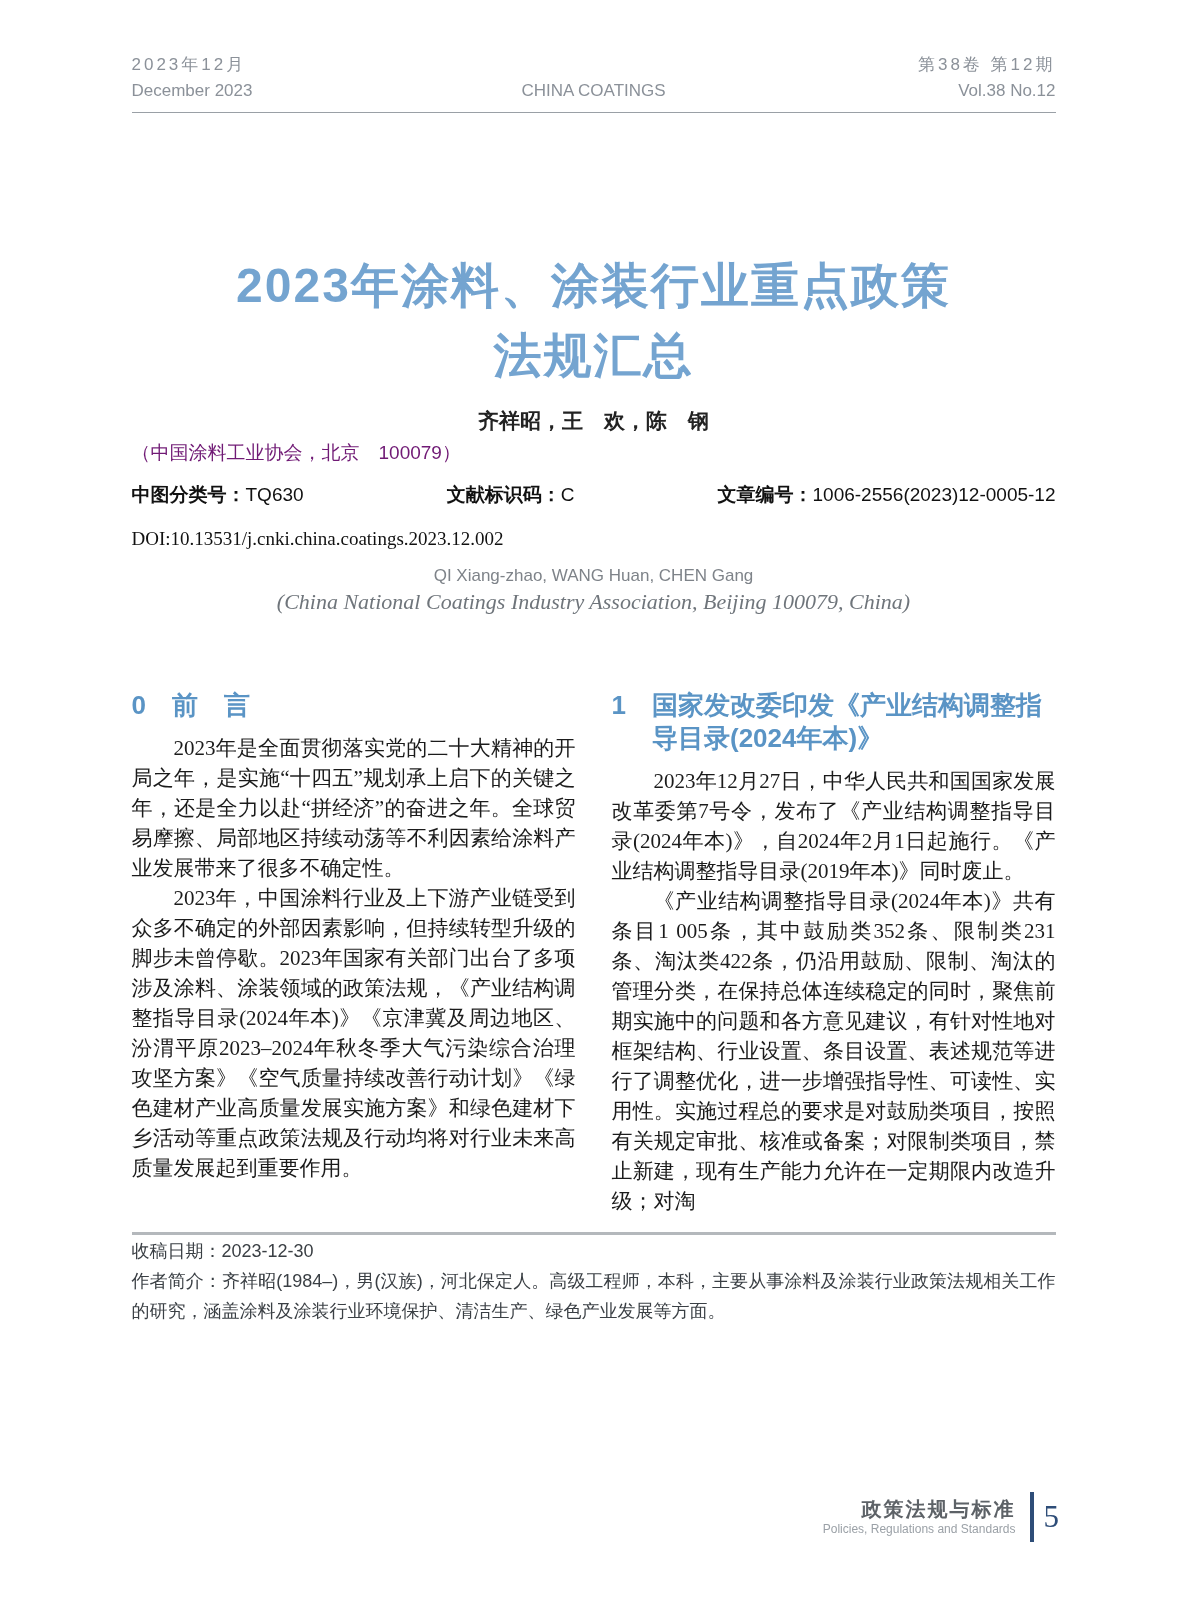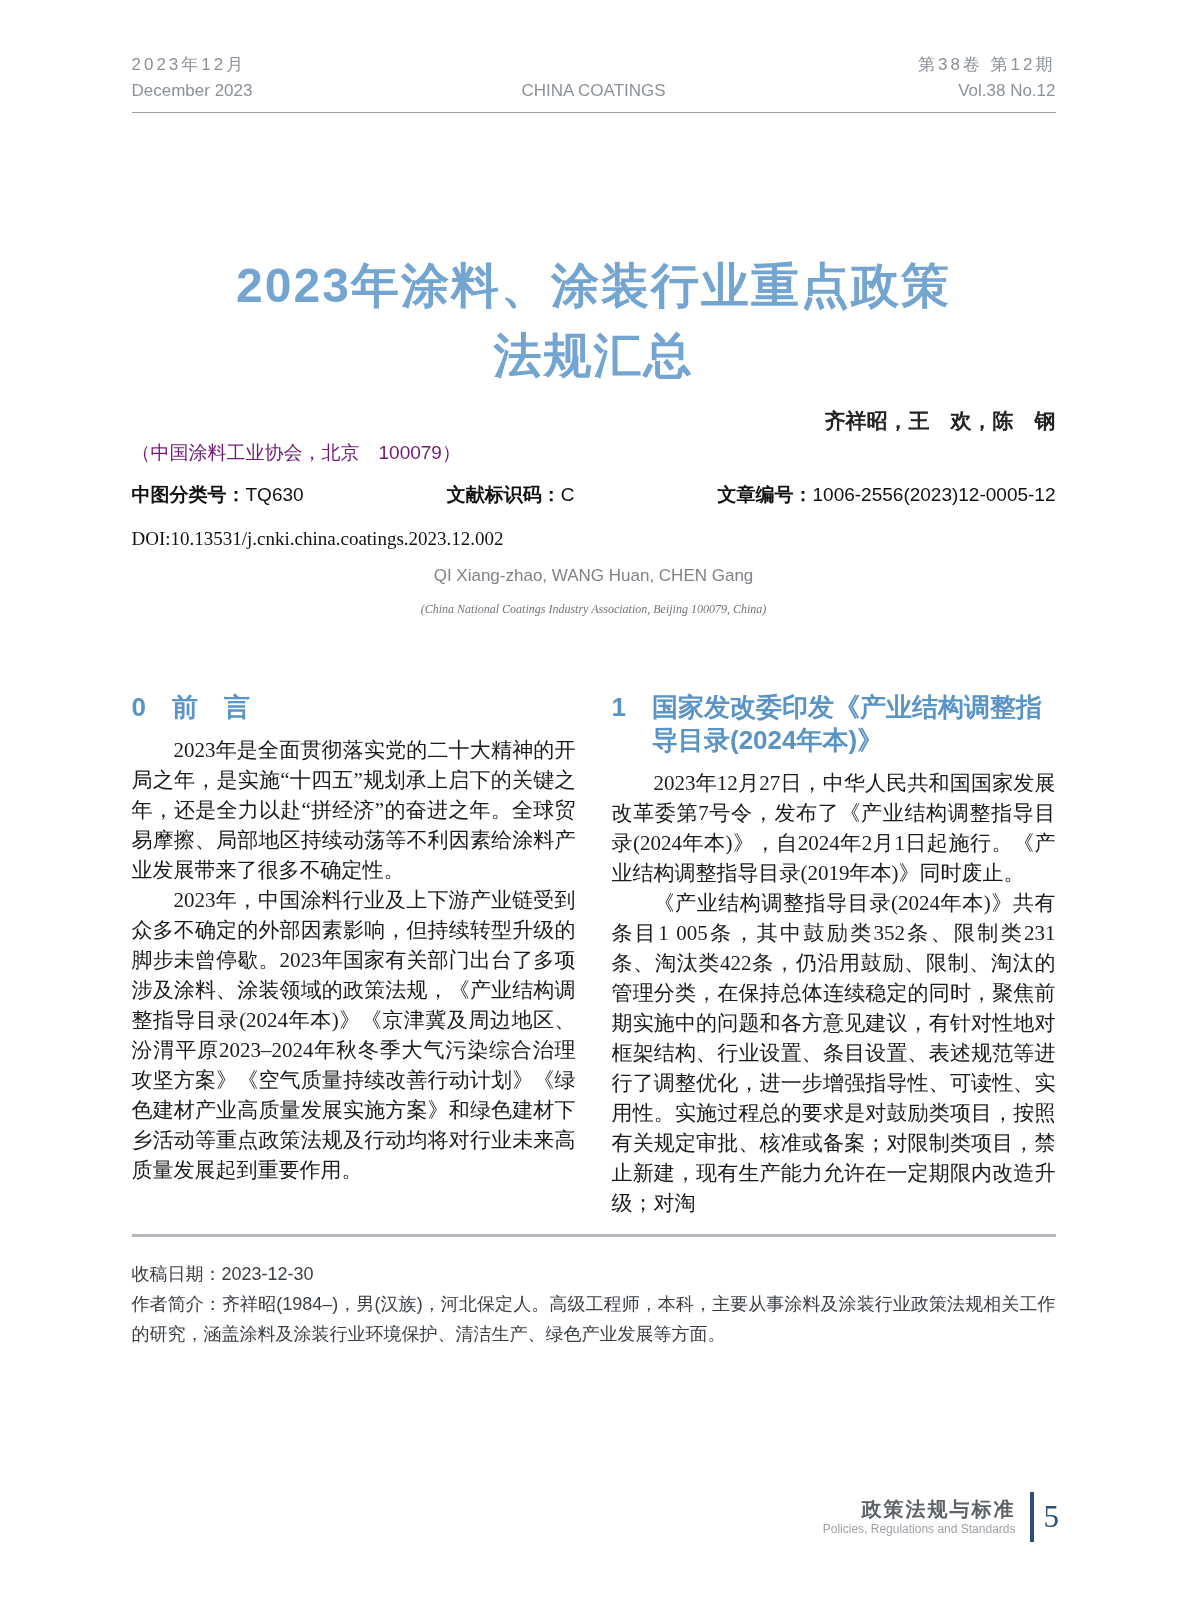--- a/index.html
+++ b/index.html
@@ -29,49 +29,49 @@
   .running-head .block{width:33%;}
   .running-head .block.center{text-align:center;}
   .running-head .block.right{text-align:right;}
   .sp{letter-spacing:8px;}
   .sp2{letter-spacing:3px;}
   
   .cn-title{
     margin-top:138px;text-align:center;color:var(--title_blue);
     font-weight:700;font-size:48px;line-height:70px;letter-spacing:2px;
   }
-  .authors-cn{margin-top:16px;text-align:right;font-size:21px;font-weight:700;color:#222;}
+  .authors-cn{margin-top:16px;text-align:center;font-size:21px;font-weight:700;color:#222;}
   .affil-cn{margin-top:5px;text-align:left;font-size:19px;color:#701a75;}
   
   .meta-row{margin-top:16px;display:flex;justify-content:space-between;font-size:19px;color:#111;}
   .meta-row .label{font-weight:700;}
   .doi-line{margin-top:20px;font-family:"Liberation Serif",serif;font-size:19px;color:#111;}
   
   .en-title{
     margin-top:138px;text-align:center;color:var(--title_blue);
     font-family:"Liberation Serif",serif;font-weight:700;font-size:35px;line-height:50px;
   }
   .authors-en{margin-top:16px;text-align:center;font-size:17px;color:#7e8389;}
-  .affil-en{margin-top:16px;text-align:center;font-size:12px;color:#6f757b;
+  .affil-en{margin-top:3px;text-align:center;font-size:22px;color:#6f757b;
     font-family:"Liberation Serif",serif;font-style:italic;}
   
   .columns{margin-top:74px;display:flex;gap:36px;}
   .col{width:444px;}
   .sec-heading{
     display:flex;color:var(--heading_blue);font-weight:700;
     font-size:26px;line-height:33px;margin-bottom:11px;
   }
   .sec-heading .num{flex:none;margin-right:26px;}
   .body-p{
     font-family:"Liberation Serif",serif;font-size:21px;line-height:30px;
     text-align:justify;text-indent:2em;color:var(--body_ink);
   }
   
   .footnote{
-    margin-top:16px;border-top:3px solid var(--footnote_rule);padding-top:22px;
+    margin-top:16px;border-top:3px solid var(--footnote_rule);padding-top:1px;
     font-size:18px;line-height:30px;color:var(--footnote_ink);
   }
   .footnote p{text-align:justify;}
   
   .page-footer{
     position:absolute;right:128px;top:1492px;
     display:flex;align-items:center;
   }
   .pf-labels{text-align:right;}
   .pf-cn{font-size:20px;font-weight:700;color:#5d6267;letter-spacing:2px;line-height:24px;}

